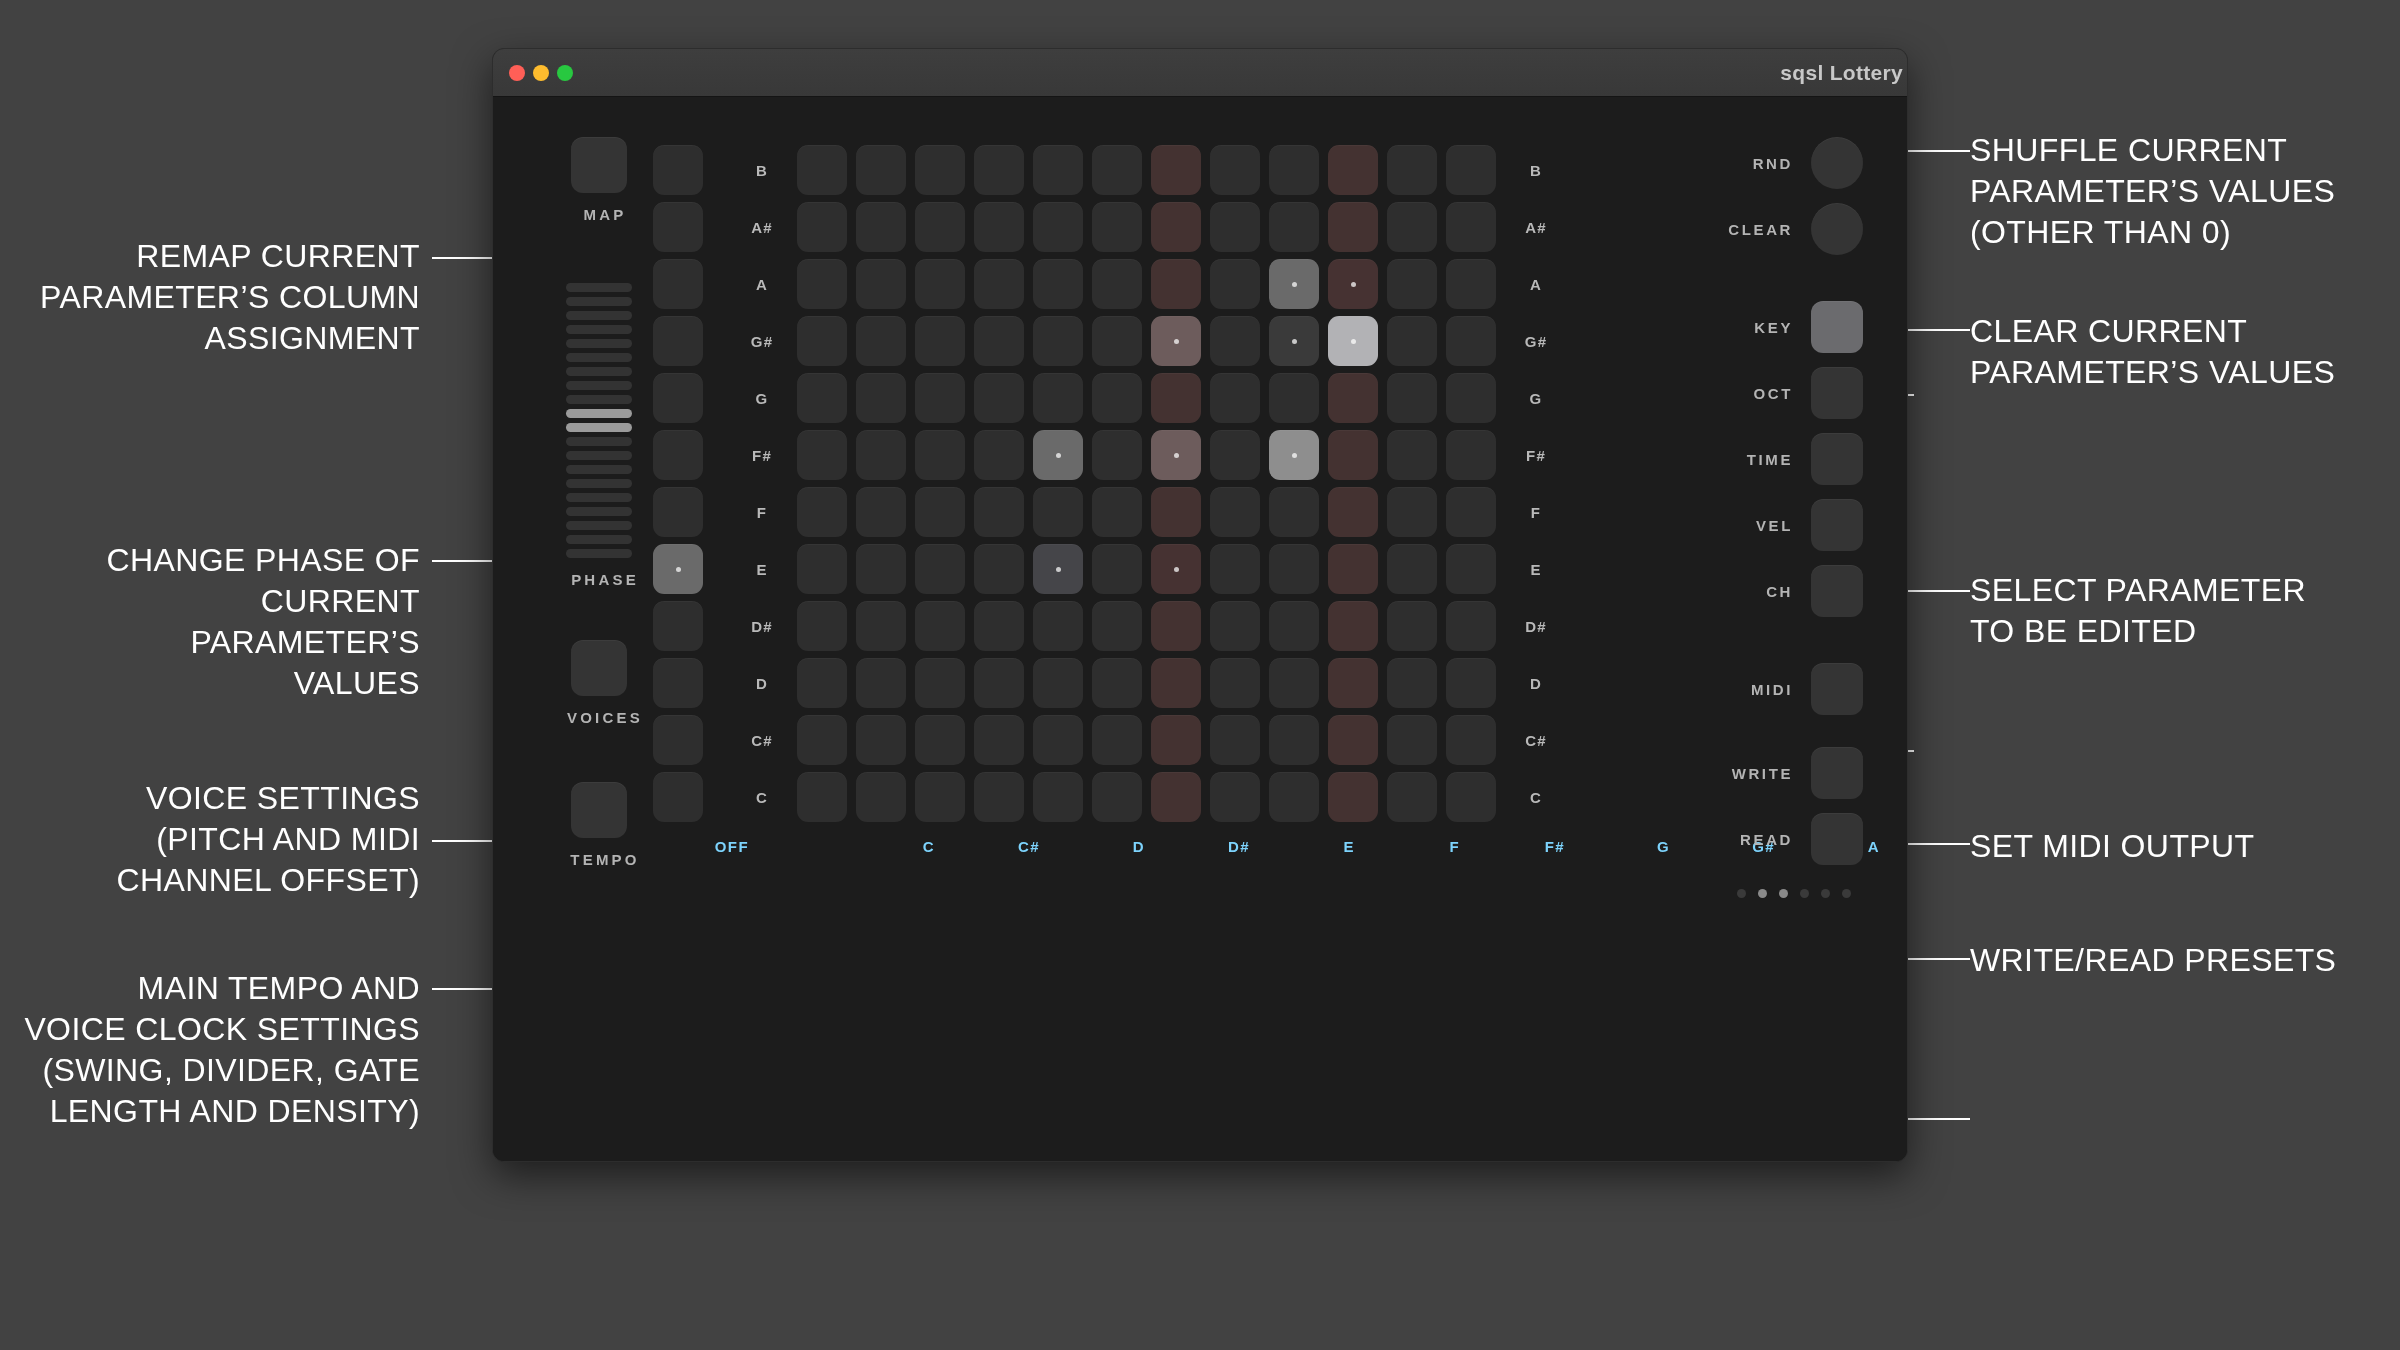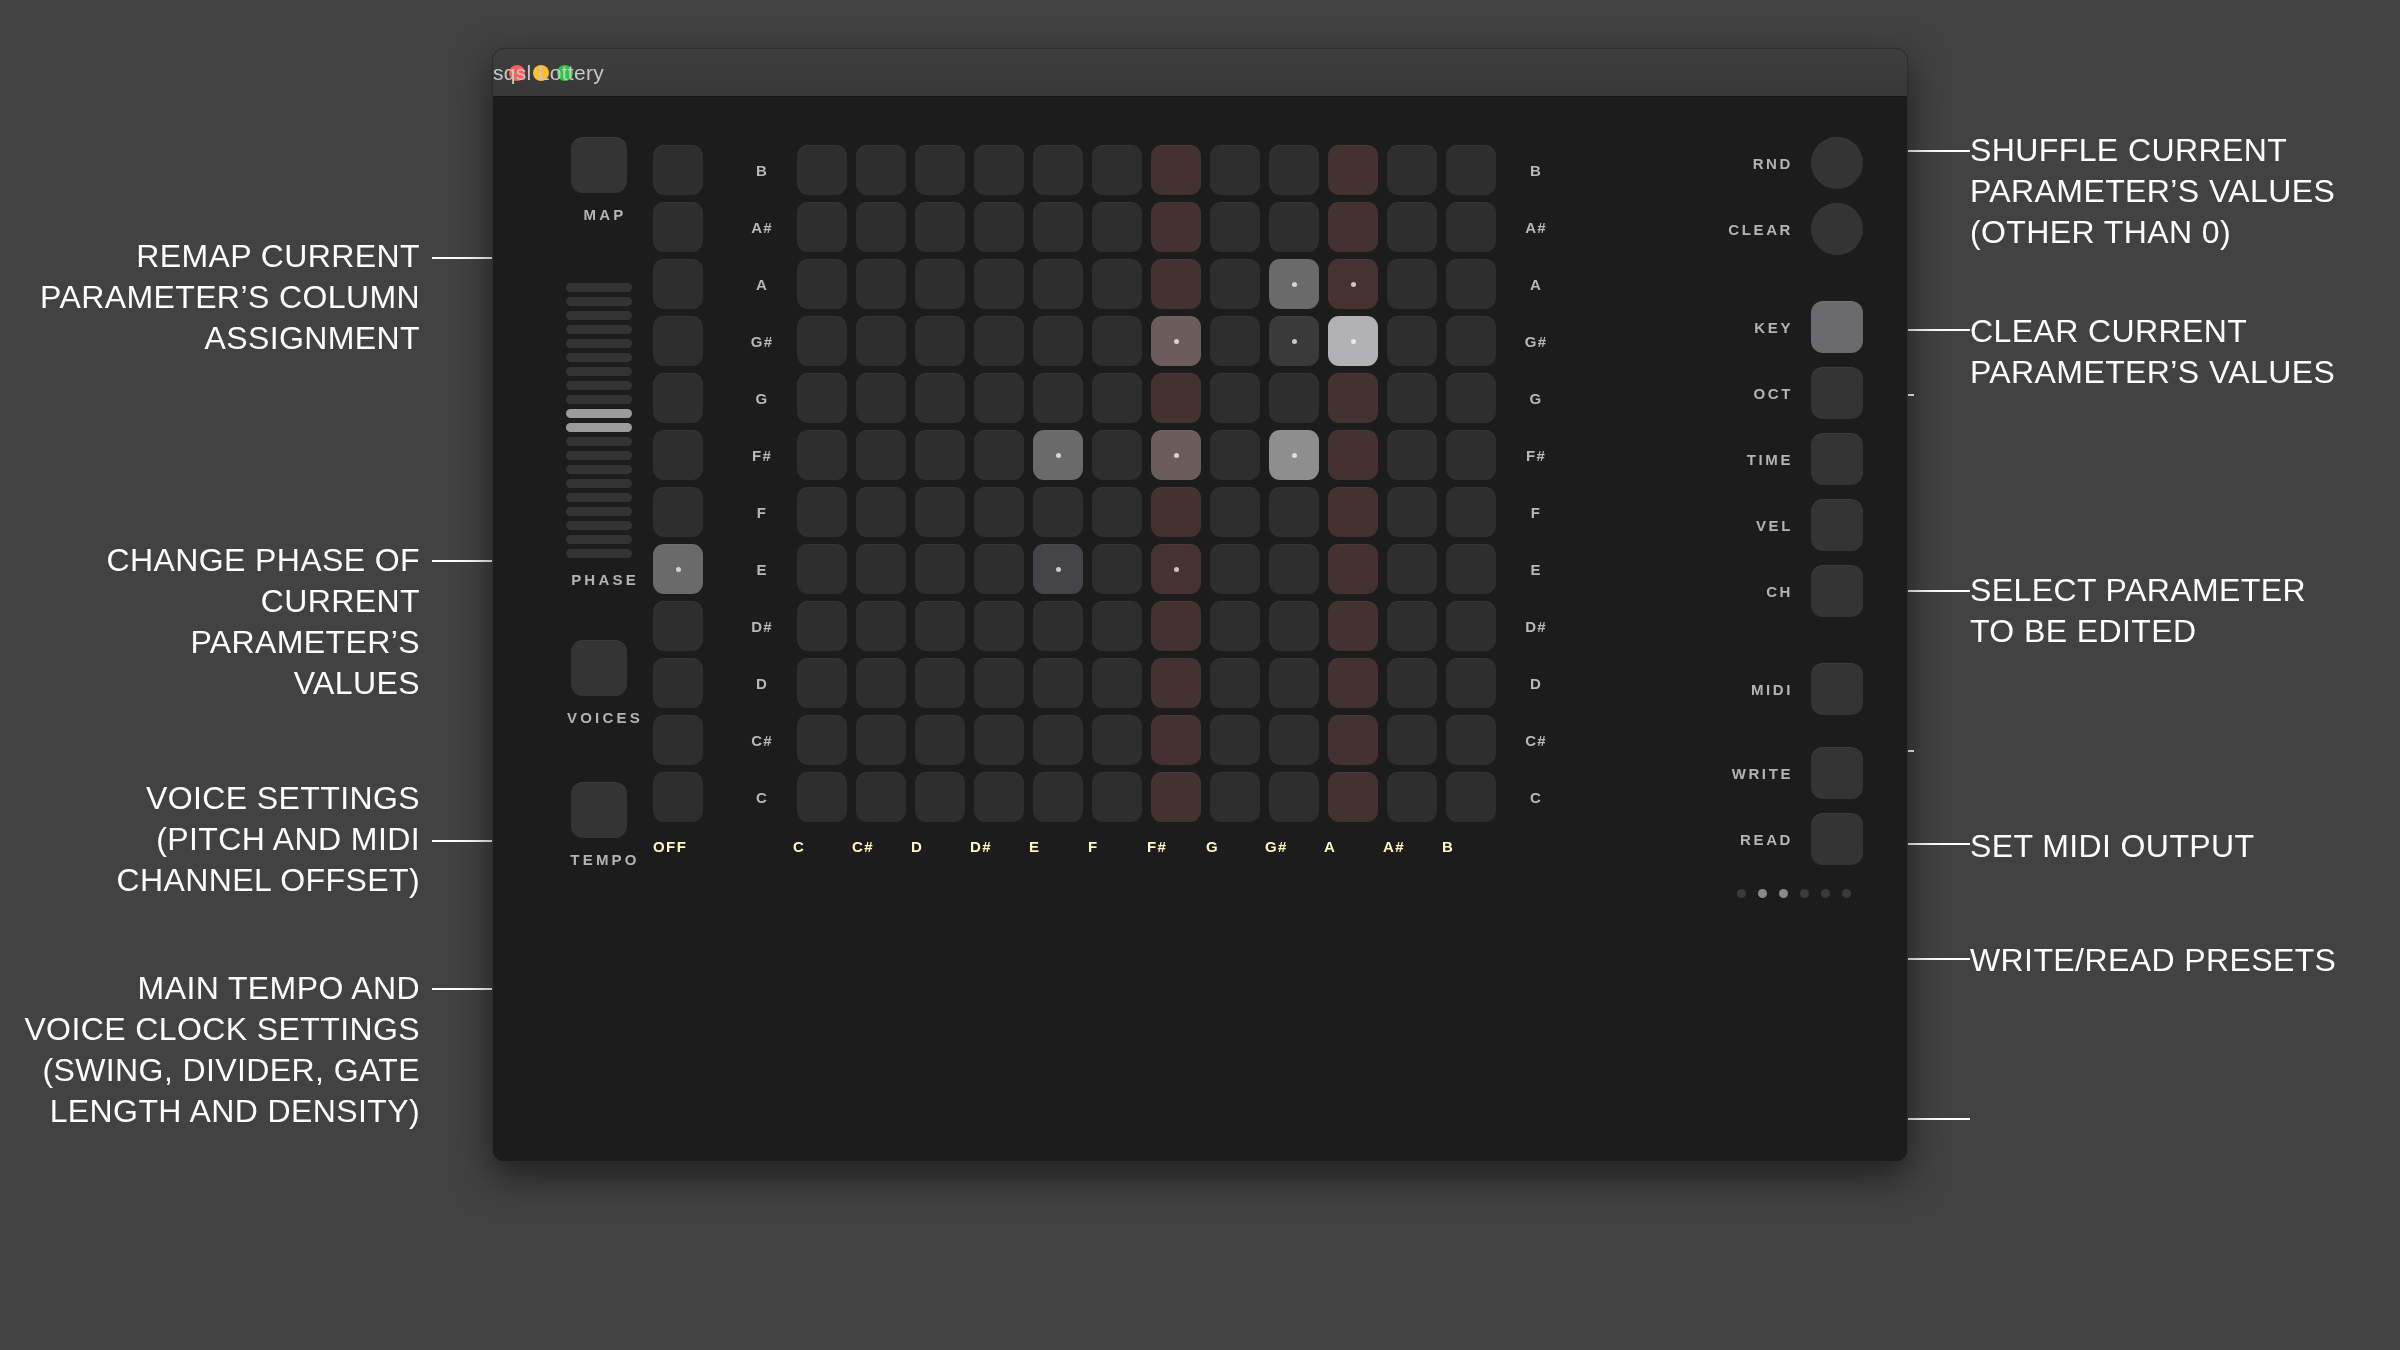--- a/index.html
+++ b/index.html
@@ -47,22 +47,22 @@
     background: linear-gradient(#3e3e3e, #383838);
     border-bottom: 1px solid #141414;
     display: flex; align-items: center;
   }
   .lights { display: flex; gap: 8px; margin-left: 16px; }
   .light { width: 16px; height: 16px; border-radius: 50%; }
   .light.red    { background: #ff5f57; }
   .light.yellow { background: #febc2e; }
   .light.green  { background: #28c840; }
   #title {
-    position: absolute; left: 0; right: 4px; text-align: left;
-    font-size: 21px; font-weight: normal; color: #c8c8c8;
+    position: absolute; left: 0; right: 4px; text-align: right;
+    font-size: 21px; font-weight: bold; color: #c8c8c8;
     letter-spacing: .3px;
   }
 
   #body { position: relative; height: 1066px; background: #1c1c1c; }
 
   
   #rail { position: absolute; left: 36px; top: 40px; width: 140px; }
   .rail-block { display: flex; flex-direction: column; align-items: center; }
   .pad {
     width: 56px; height: 56px; border-radius: 12px;
@@ -107,23 +107,24 @@
   }
   .rowlabel {
     width: 62px; text-align: center;
     font-size: 15px; font-weight: bold; color: #b9b9b9;
     letter-spacing: 1.2px;
     margin-bottom: 7px;
   }
   .rowlabel.left { margin-right: 4px; }
   #collabels { display: flex; margin-top: 9px; }
   .collabel {
-    width: 50px; margin-right: 9px; text-align: left;
-    font-size: 15px; font-weight: bold; color: #fef9c3;
+    width: 50px; margin-right: 9px; text-align: right;
+    font-size: 15px; font-weight: bold; color: #7dd3fc;
     letter-spacing: 1.4px;
+    margin-left: 46px;
   }
   .collabel.off-col { margin-right: 28px; }
   .spacer-rowlabel { width: 62px; }
 
   
   #rrail { position: absolute; left: 1170px; top: 40px; width: 200px; }
   .rbtn-row {
     display: flex; align-items: center; justify-content: flex-end;
     gap: 18px; margin-bottom: 14px;
   }

